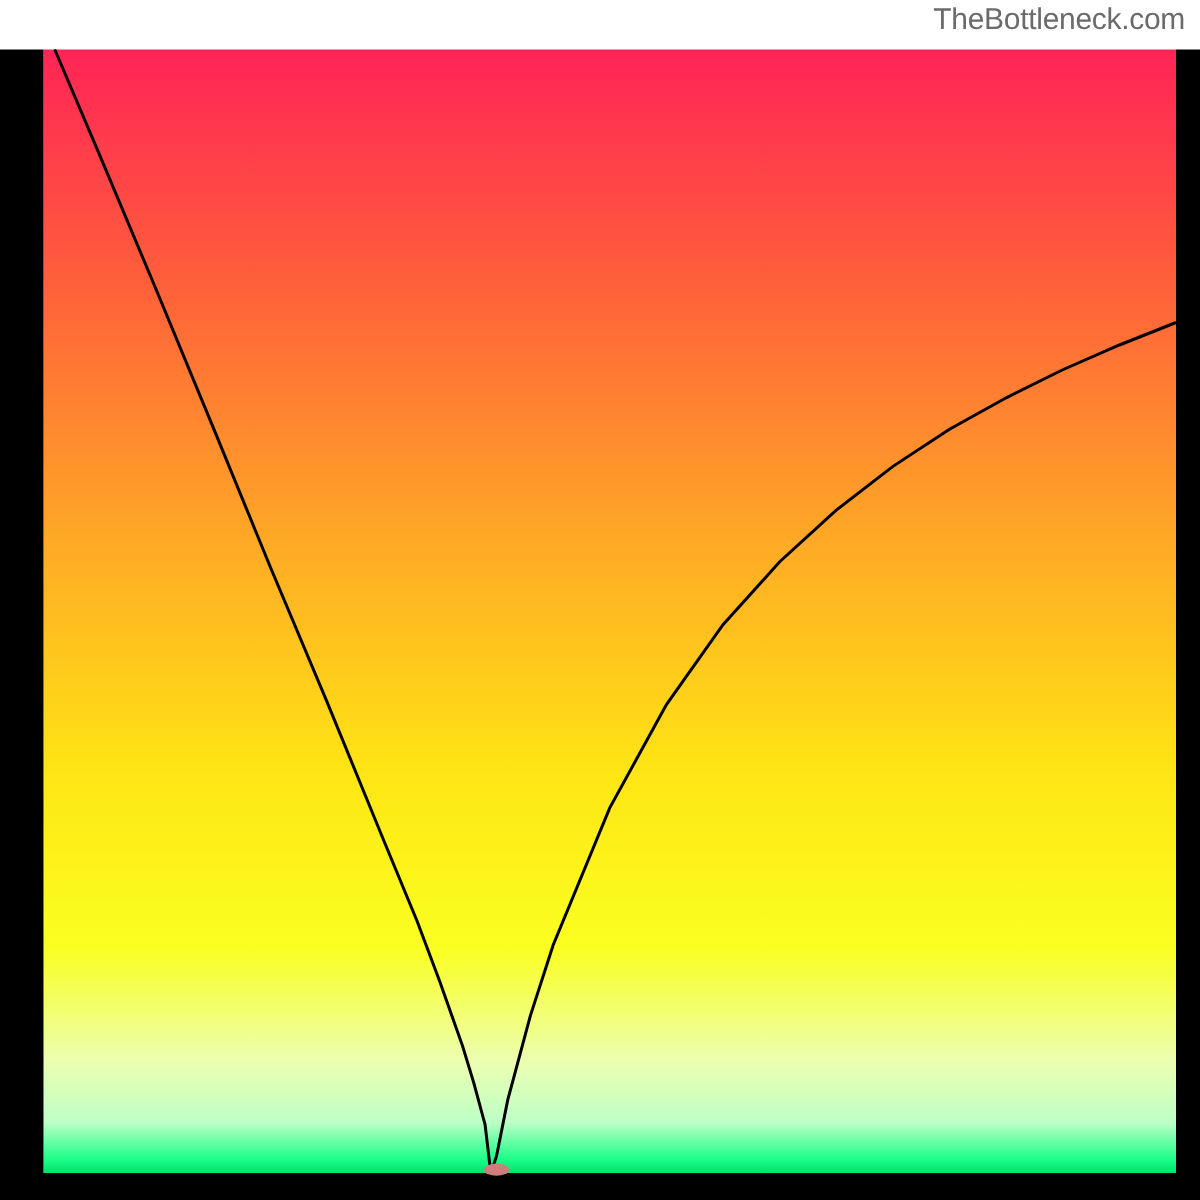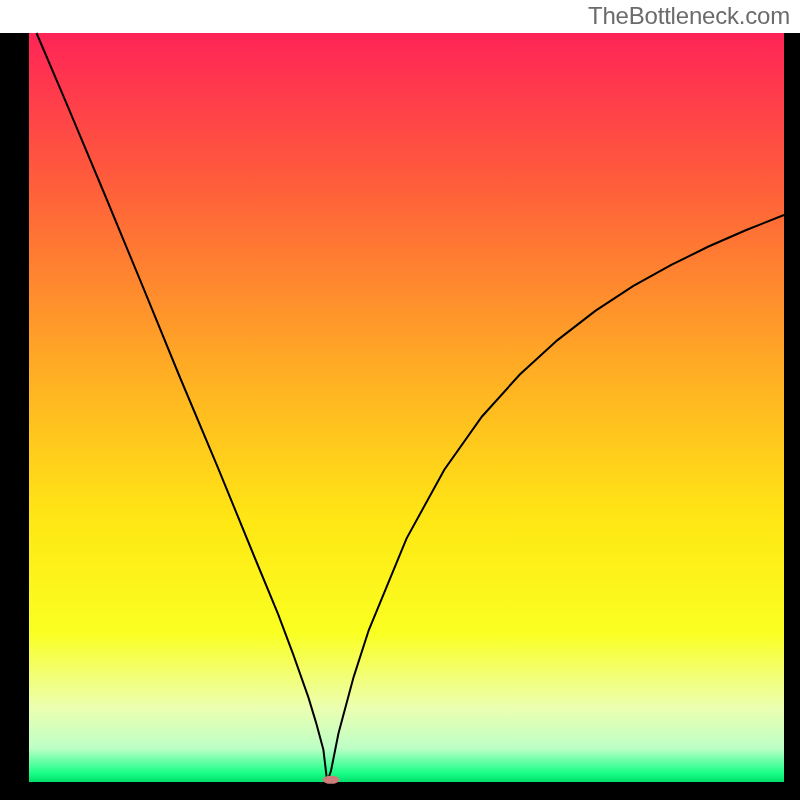--- a/index.html
+++ b/index.html
@@ -13,21 +13,21 @@
   }
   .wrap {
     position: relative;
     width: 800px;
     height: 800px;
   }
   .watermark {
     position: absolute;
     top: 2px;
     right: 10px;
-    font-size: 24px;
+    font-size: 20px;
     color: #6b6b6b;
     font-weight: 400;
     letter-spacing: -0.2px;
     z-index: 10;
   }
   svg.chart {
     position: absolute;
     left: 0;
     top: 0;
     width: 800px;

